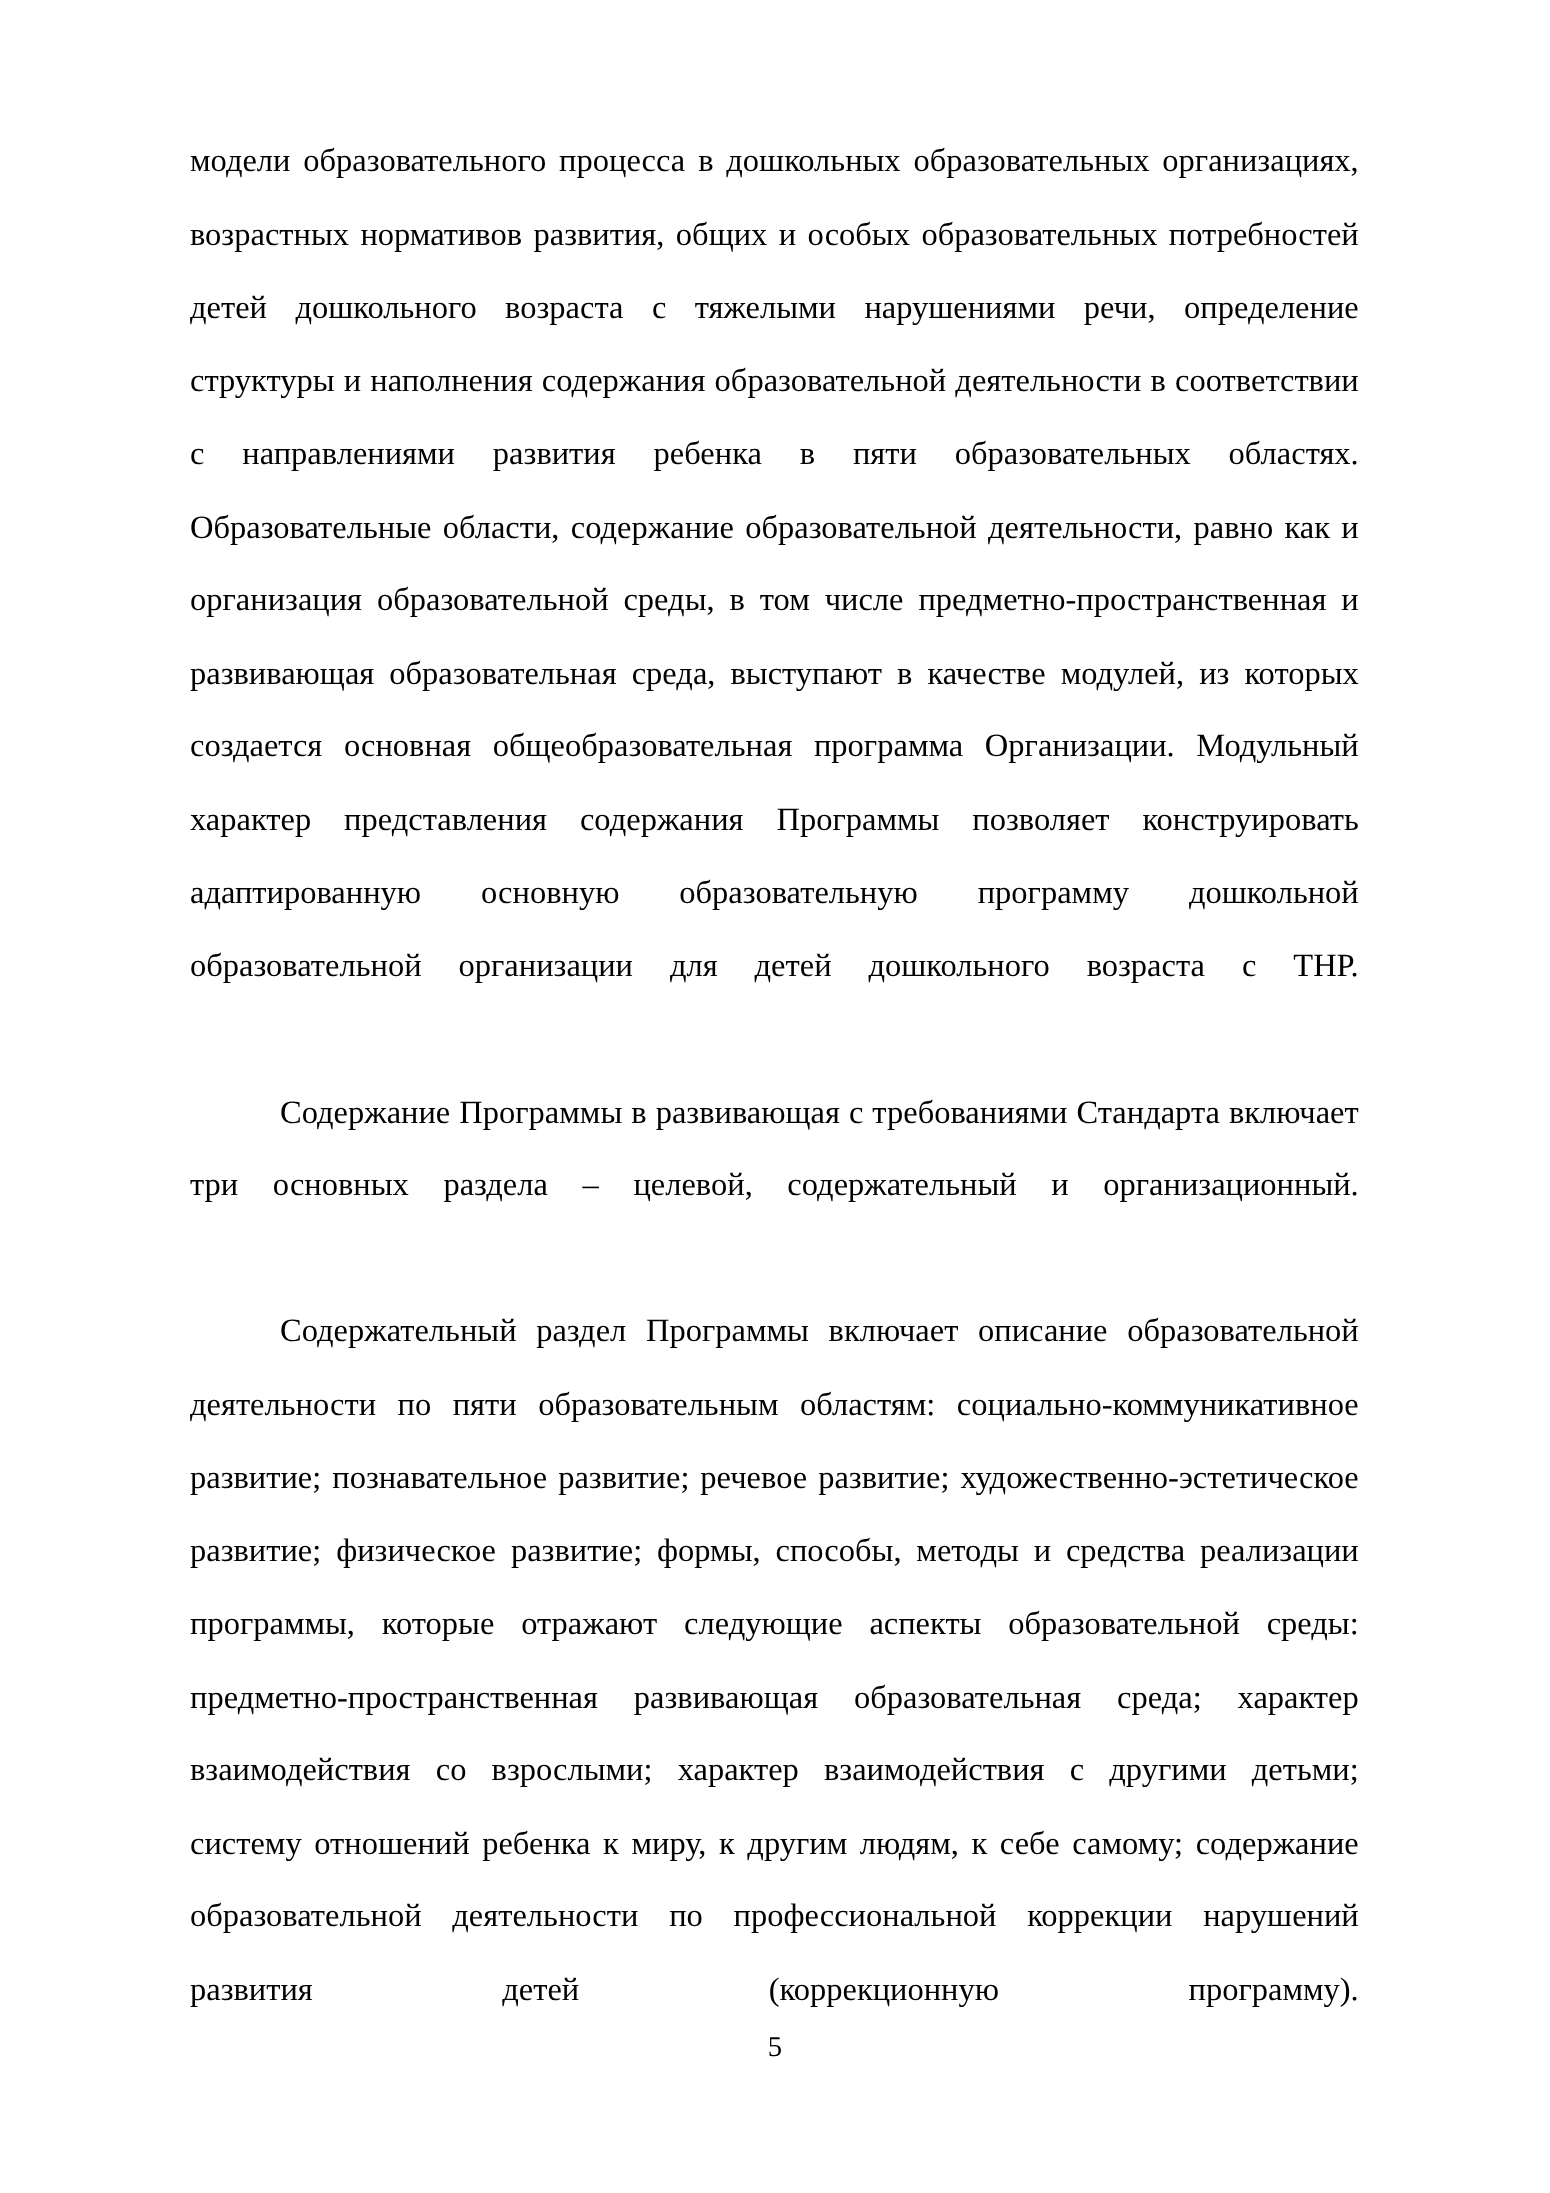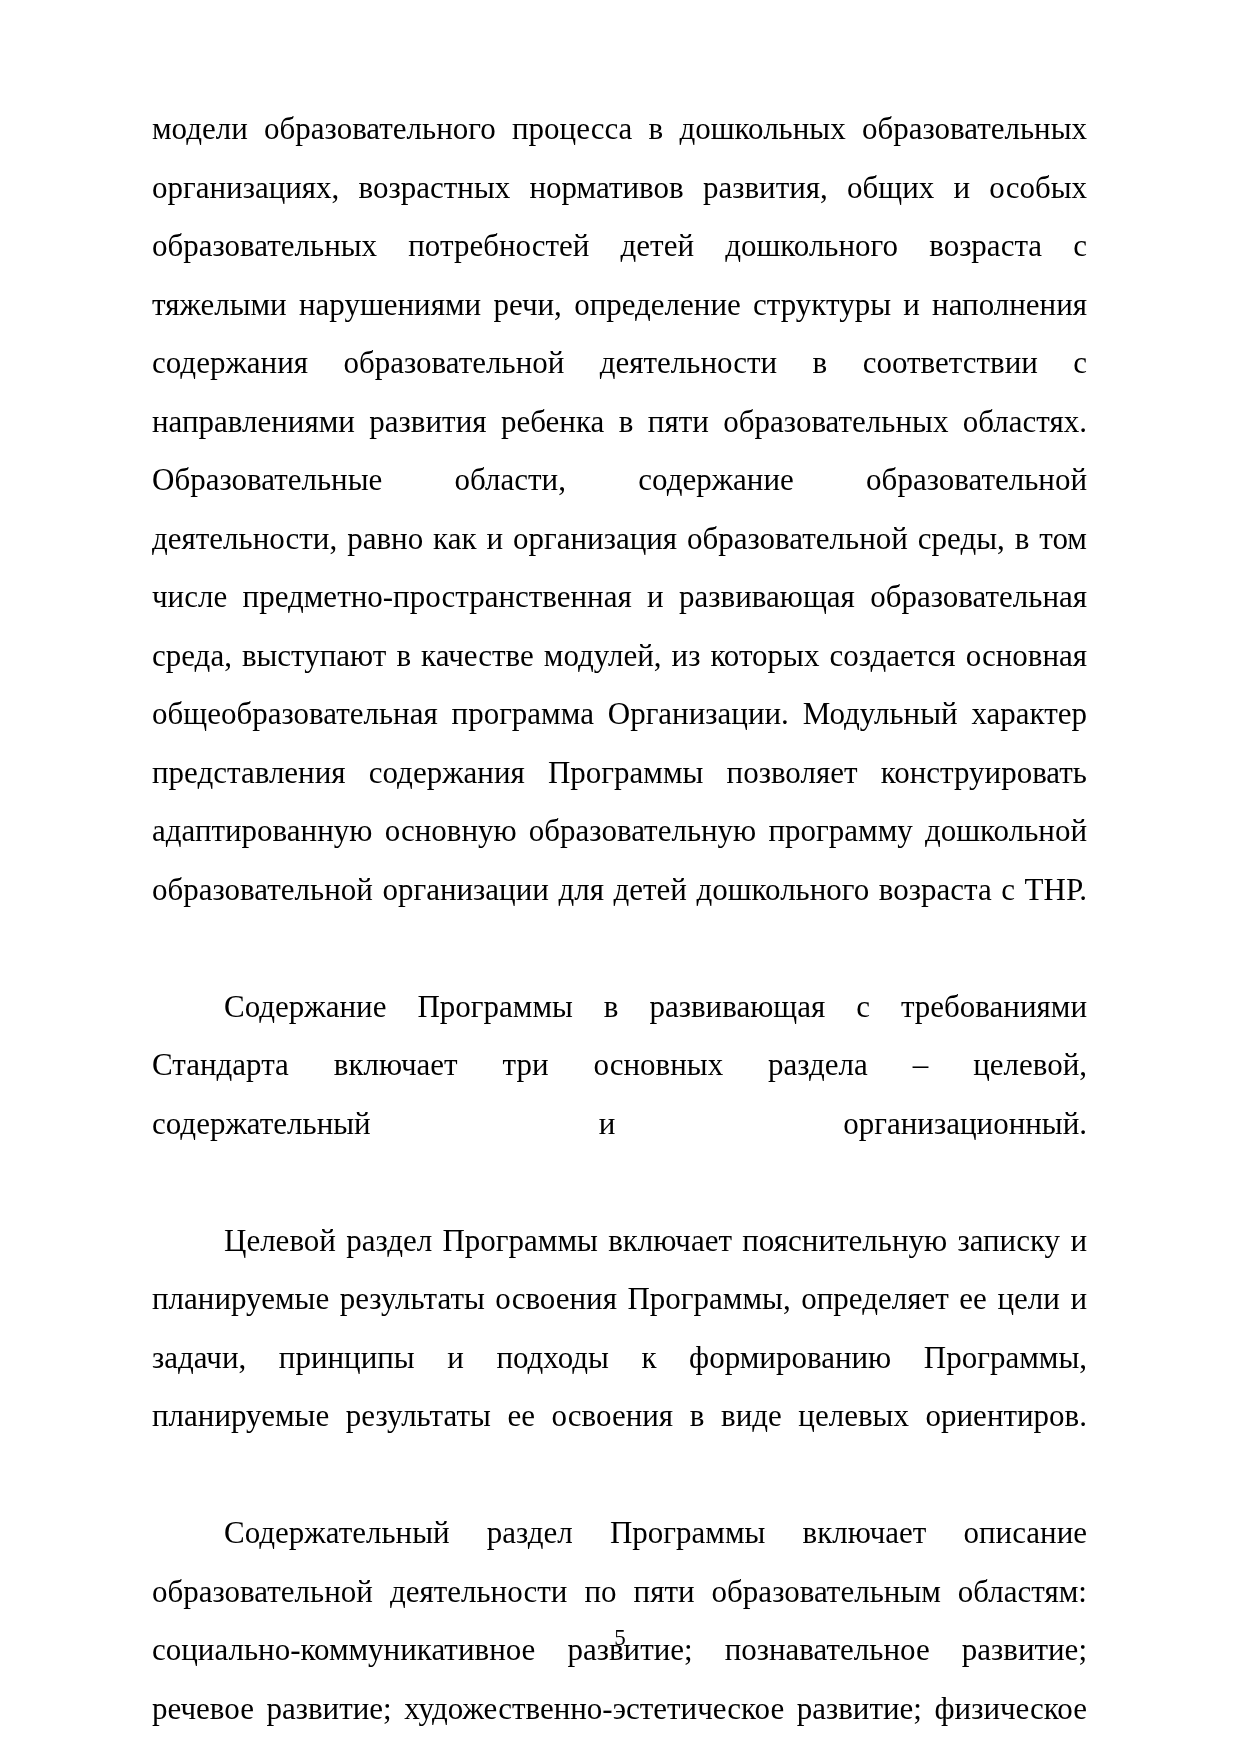--- a/index.html
+++ b/index.html
@@ -27,21 +27,21 @@
   }
   .text-column {
     position: absolute;
     left: 152px;
     top: 100px;
     width: 935px;
   }
   p.para {
     margin: 0 0 0 0;
     padding: 0;
-    font-size: 31px;
+    font-size: 26px;
     line-height: 58.5px;
     text-align: justify;
     text-justify: inter-word;
     text-indent: 0;
     word-spacing: 0.02em;
     hyphens: none;
   }
   p.para.indent {
     text-indent: 72px;
   }
@@ -63,20 +63,19 @@
   }
 </style>
 </head>
 <body>
 
 <div class="page">
 
   <div class="text-column">
     <p class="para">модели образовательного процесса в дошкольных образовательных организациях, возрастных  нормативов развития, общих и особых образовательных потребностей детей дошкольного возраста с тяжелыми нарушениями речи, определение структуры и наполнения содержания образовательной деятельности в соответствии с направлениями развития ребенка в пяти образовательных областях. Образовательные области, содержание образовательной деятельности, равно как и организация образовательной среды, в том числе предметно-пространственная и развивающая образовательная среда, выступают в качестве модулей, из которых создается основная общеобразовательная программа Организации. Модульный характер представления содержания Программы позволяет конструировать адаптированную основную образовательную программу дошкольной образовательной организации для детей дошкольного возраста с ТНР.</p>
     <p class="para indent">Содержание Программы в развивающая с требованиями Стандарта включает три основных раздела – целевой, содержательный и организационный.</p>
-    <p class="para indent">Целевой раздел Программы включает пояснительную записку и планируемые результаты освоения Программы, определяет ее цели и задачи, принципы и подходы к формированию Программы, планируемые результаты ее освоения в виде целевых ориентиров.</p>
     <p class="para indent">Содержательный раздел Программы включает описание образовательной деятельности по пяти образовательным областям: социально-коммуникативное развитие; познавательное развитие; речевое развитие; художественно-эстетическое развитие; физическое развитие; формы, способы, методы и средства реализации программы, которые отражают следующие аспекты образовательной среды: предметно-пространственная развивающая образовательная среда; характер взаимодействия со взрослыми; характер взаимодействия с другими детьми; систему отношений ребенка к миру, к другим людям, к себе самому; содержание образовательной деятельности по профессиональной коррекции нарушений развития детей (коррекционную программу).</p>
 
   </div>
 
   <div class="page-number">5</div>
 
 </div>
 
 </body></html>

